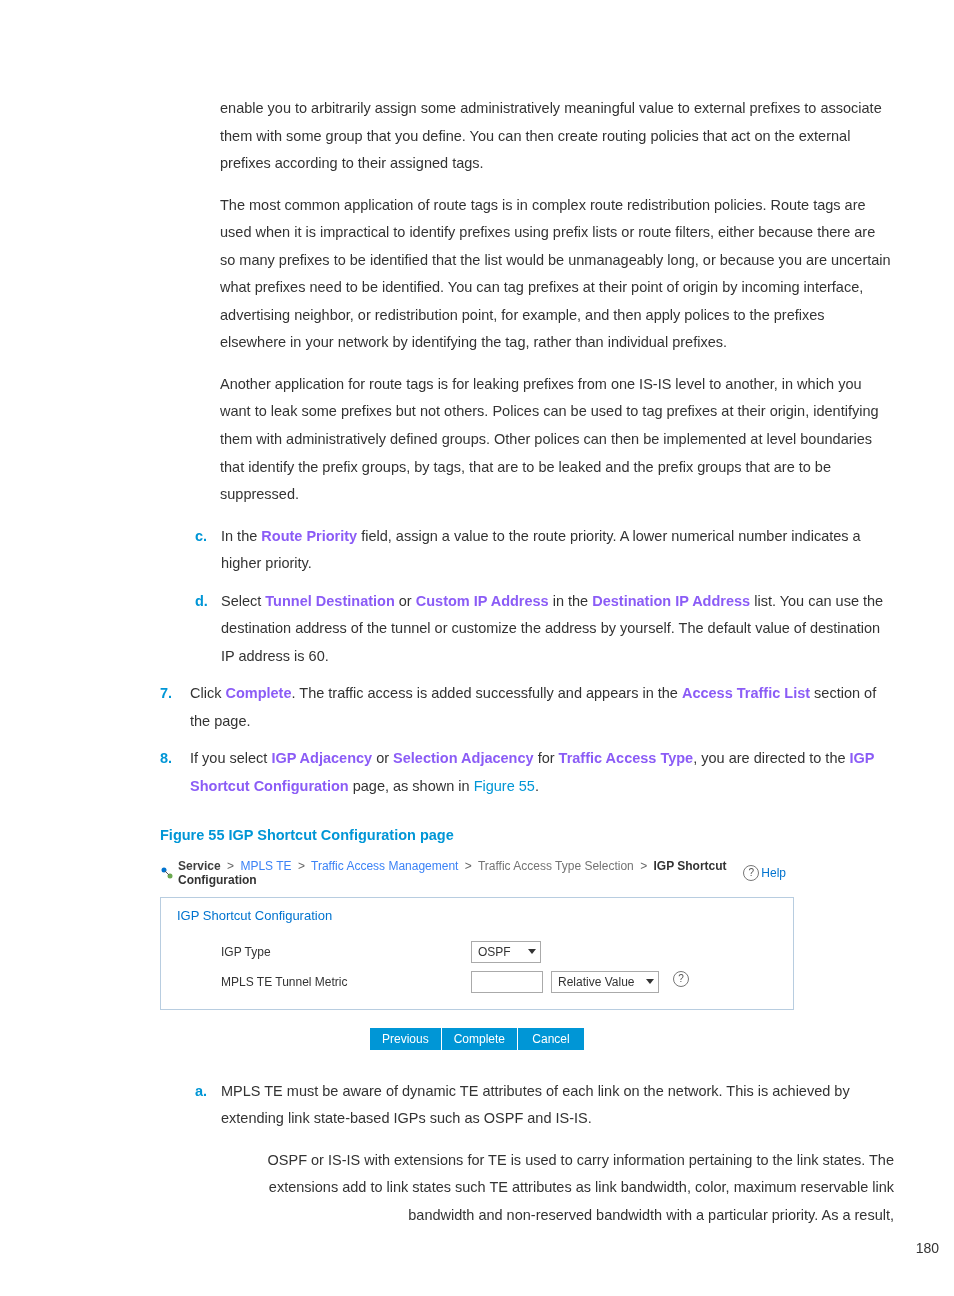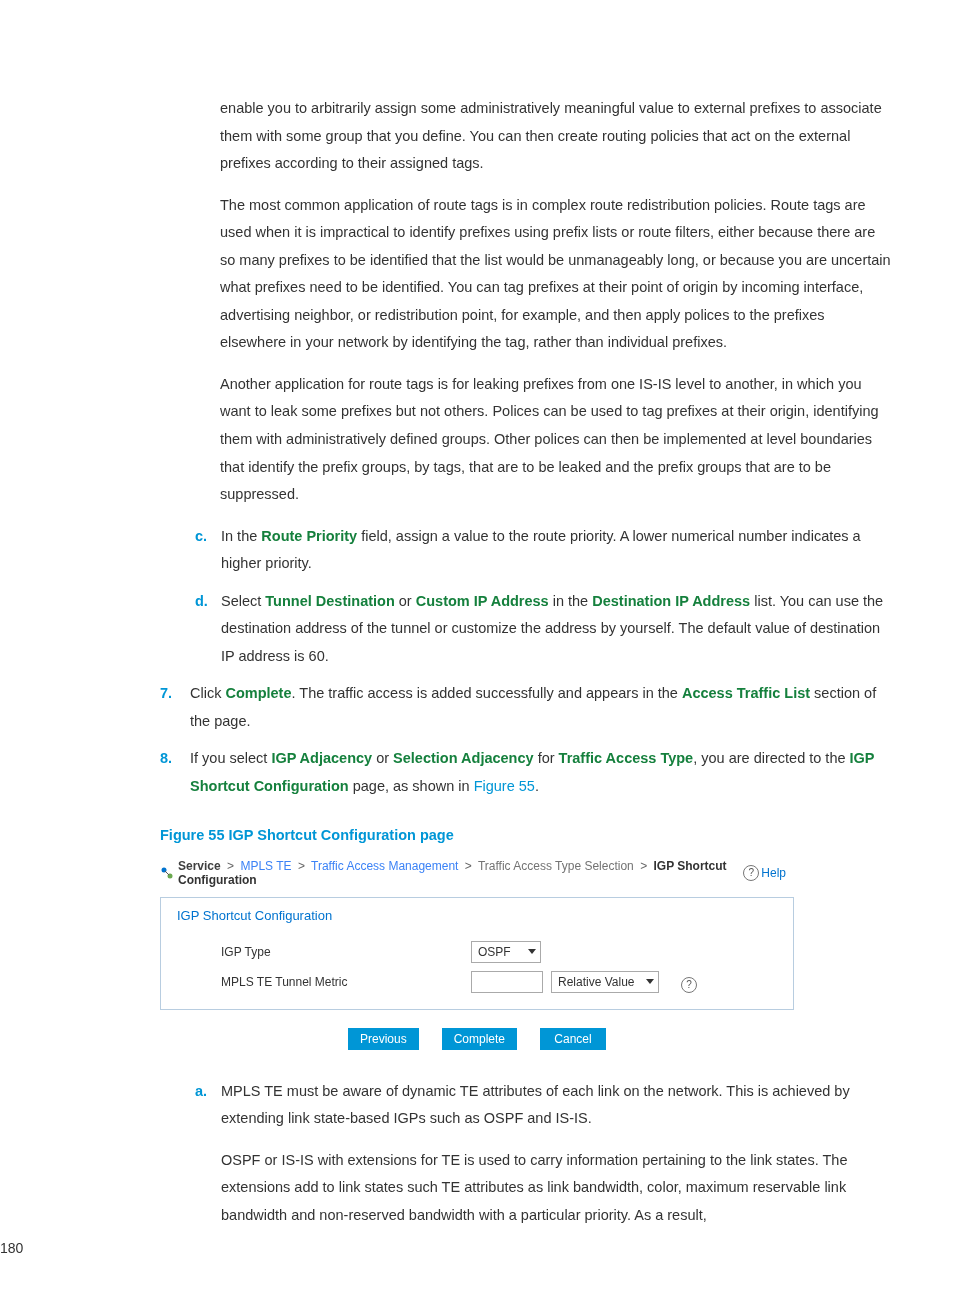--- a/index.html
+++ b/index.html
@@ -14,22 +14,22 @@
     width: 954px;
     min-height: 1296px;
     box-sizing: border-box;
     padding: 95px 60px 40px 60px;
     position: relative;
   }
   .page-number {
     position: absolute;
     bottom: 40px;
     left: 0;
-    right: 4px;
-    text-align: left;
+    right: 15px;
+    text-align: right;
     font-size: 14px;
   }
   .body-text {
     margin-left: 160px;
     margin-right: 0;
   }
   .body-text p {
     line-height: 1.9;
     margin: 0 0 14px 0;
   }
@@ -50,21 +50,21 @@
     font-size: 14.5px;
   }
   .step-content {
     flex: 1;
     line-height: 1.9;
   }
   .step-content p {
     margin: 0 0 14px 0;
     line-height: 1.9;
   }
-  b { font-weight: bold; color: #15803d; }
+  b { font-weight: bold; color: #8b5cf6; }
   .figlink { color: #0096d6; }
   .fig-caption {
     color: #0096d6;
     font-weight: bold;
     margin: 26px 0 10px 100px;
     font-size: 14.5px;
   }
 
   
   .shot {
@@ -125,31 +125,31 @@
     width:0;height:0;border-left:4px solid transparent;border-right:4px solid transparent;border-top:5px solid #333;margin-left:10px;
   }
   .txt-input {
     border:1px solid #aaa;
     height:20px;
     width:70px;
     background:#fff;
   }
   .relval {
     display:inline-flex;
-    align-items:flex-end;
-    gap:22px;
+    align-items:flex-start;
+    gap:14px;
     margin-left:8px;
   }
   .qmark {
     width:14px;height:14px;border:1px solid #777;border-radius:50%;
     display:inline-flex;align-items:center;justify-content:center;
     font-size:10px;color:#555;
   }
   .btn-row {
-    display:flex; justify-content:center; gap:23px;
+    display:flex; justify-content:center; gap:1px;
     padding:18px 0 4px 0;
   }
   .btn {
     background:#0096d6;
     color:#fff;
     border:none;
     font-size:12px;
     padding:4px 12px;
     min-width:66px;
     text-align:center;
@@ -252,18 +252,18 @@
       <button class="btn">Previous</button>
       <button class="btn">Complete</button>
       <button class="btn">Cancel</button>
     </div>
   </div>
 
   <div class="step-row sub">
     <div class="step-marker">a.</div>
     <div class="step-content">
       <p>MPLS TE must be aware of dynamic TE attributes of each link on the network. This is achieved by extending link state-based IGPs such as OSPF and IS-IS.</p>
-      <p style="margin-bottom:1px;">OSPF or IS-IS with extensions for TE is used to carry information pertaining to the link states. The extensions add to link states such TE attributes as link bandwidth, color, maximum reservable link bandwidth and non-reserved bandwidth with a particular priority. As a result,</p>
+      <p style="margin-bottom:1px;text-align:right;">OSPF or IS-IS with extensions for TE is used to carry information pertaining to the link states. The extensions add to link states such TE attributes as link bandwidth, color, maximum reservable link bandwidth and non-reserved bandwidth with a particular priority. As a result,</p>
     </div>
   </div>
 
   <div class="page-number">180</div>
 </div>
 
 </body></html>

